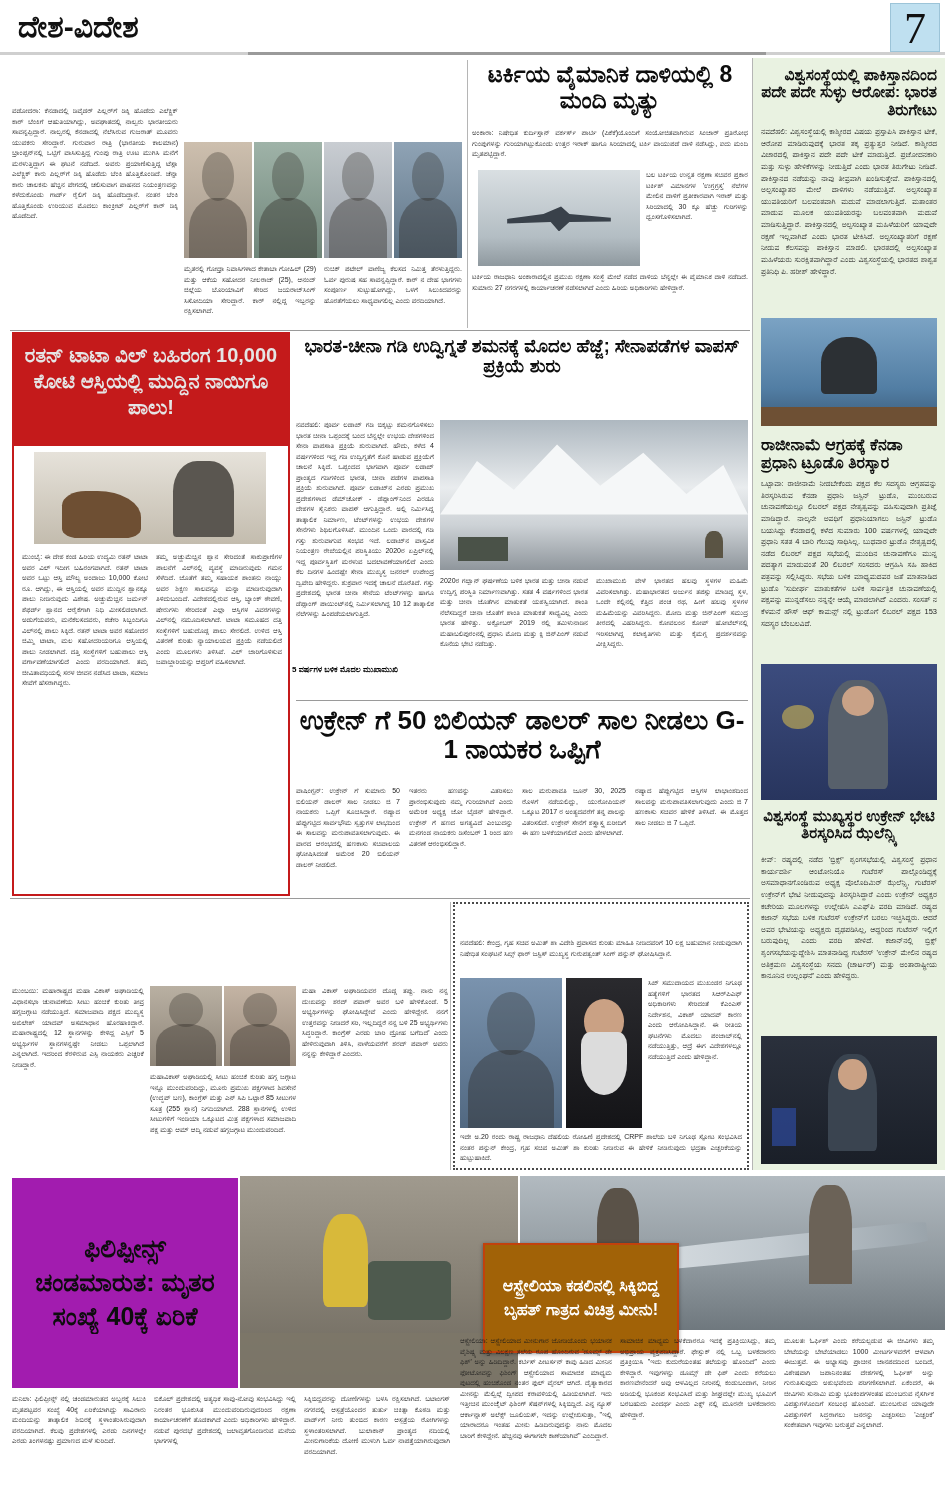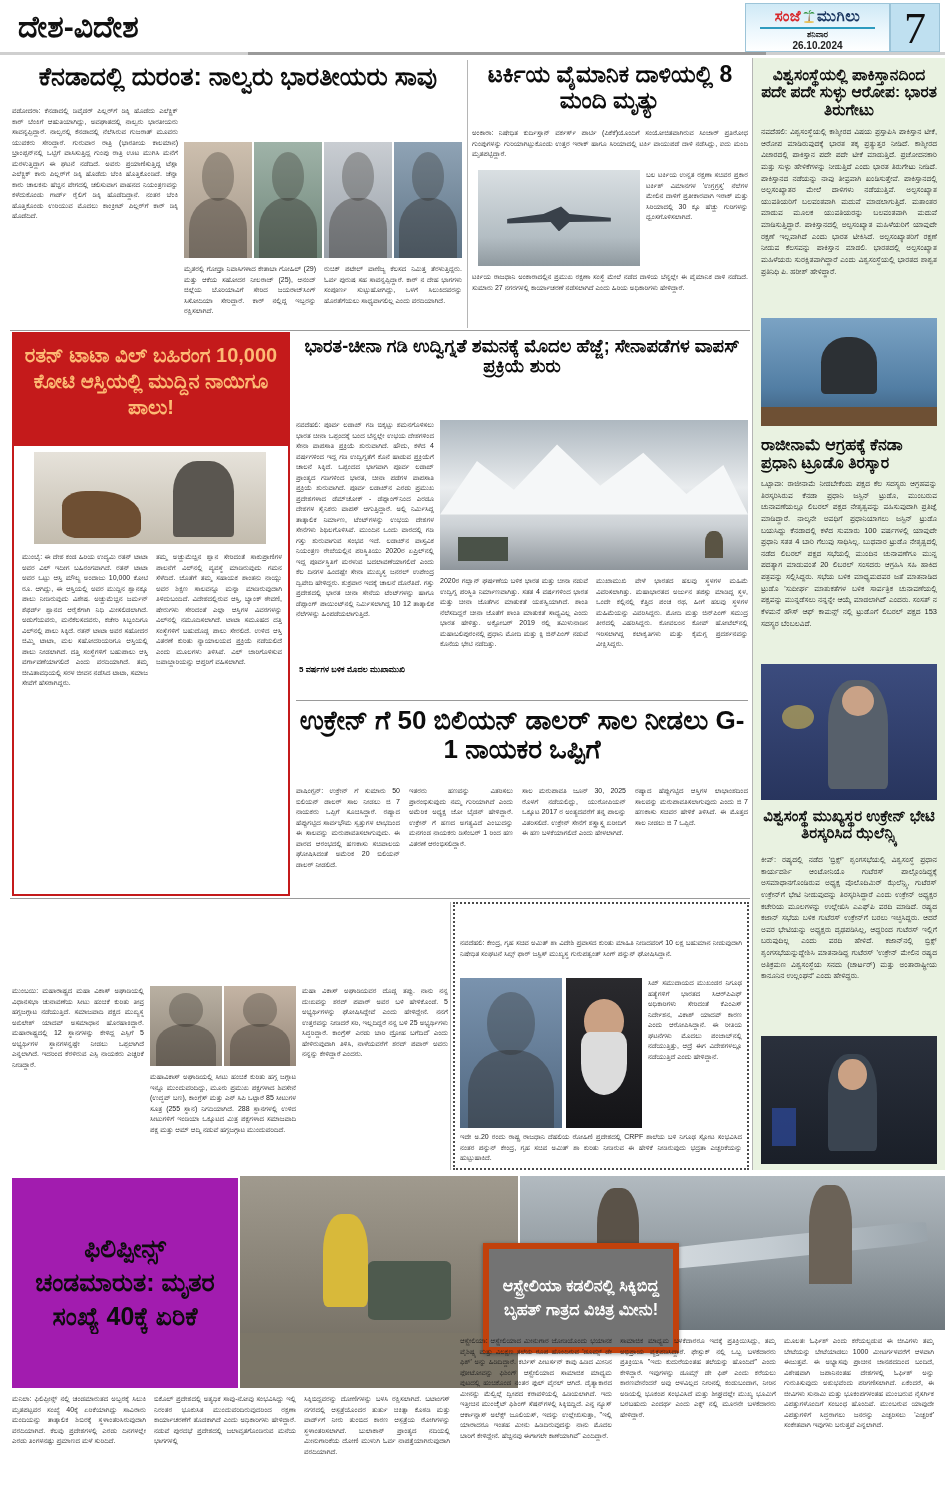--- a/index.html
+++ b/index.html
@@ -10,61 +10,46 @@
   .hl{font-weight:bold;color:#0d0d0d;text-align:center;line-height:1.12;overflow:hidden}
   .bt{font-size:7px;line-height:1.5;color:#1c1c1c;text-align:justify;overflow:hidden}
   .bt-g{font-size:7.5px;line-height:1.55;color:#1c1c1c;text-align:justify;overflow:hidden}
   .rule-h{position:absolute;background:#9a9a9a;height:1px}
   .rule-v{position:absolute;background:#b5b5b5;width:1px}
   .photo{position:absolute;overflow:hidden}
   .portrait::before{content:"";position:absolute;left:26%;top:9%;width:48%;height:42%;border-radius:50%;background:rgba(40,35,30,.30)}
   .portrait::after{content:"";position:absolute;left:8%;top:48%;width:84%;height:60%;border-radius:45% 45% 0 0;background:rgba(40,35,30,.38)}
   .green-col{position:absolute;background:#e9f2e1}
   .red-box{position:absolute;border:2px solid #c41a1b;background:#fff}
-  .red-head{background:#c41a1b;color:#fdba74;font-weight:bold;text-align:center;line-height:1.3;padding:8px 6px;overflow:hidden}
+  .red-head{background:#c41a1b;color:#e5e5e5;font-weight:bold;text-align:center;line-height:1.3;padding:8px 6px;overflow:hidden}
   .yellow-box{position:absolute;background:#a21caf;display:flex;align-items:center;justify-content:center;padding:10px}
-  .blue-box{position:absolute;background:#737373;border:6px solid #c2410c;color:#fff;display:flex;align-items:center;justify-content:center;padding:8px;box-shadow:0 1px 4px rgba(0,0,0,.4)}
+  .blue-box{position:absolute;background:#a16207;border:2px solid #c2410c;color:#fff;display:flex;align-items:center;justify-content:center;padding:8px;box-shadow:0 1px 4px rgba(0,0,0,.4)}
   .dotted-box{position:absolute;border:2px dotted #4a4a4a;background:#fff}
   .masthead{position:absolute;left:745px;top:3px;width:145px;height:49px;background:linear-gradient(180deg,#cfe9f6 0%,#eef8fd 60%,#ffffff 100%);border:1px solid #9cc4d8;text-align:center}
   .pagenum{position:absolute;left:890px;top:3px;width:50px;height:49px;background:#bfe0f0;border:1px solid #9cc4d8;font-family:"Liberation Serif",serif;font-size:44px;line-height:49px;text-align:center;color:#111}
   .m-line{font-size:15px;font-weight:bold;letter-spacing:.5px;margin-top:3px}
   .m-red{color:#d8262a}.m-blue{color:#17335e}
   .m-sep{height:2px;background:#2e9bbf;margin:1px 14px}
   .m-day{font-size:8px;font-weight:bold;color:#222;margin-top:1px}
   .m-date{font-size:10px;font-weight:bold;color:#222}
   .subhead{font-weight:bold;font-size:8px;margin-top:3px;color:#000;text-align:left}
   .palm{display:inline-block;vertical-align:middle;margin:0 2px}
 </style>
 </head>
 <body>
 
 <div class="page">
 
   <div class="abs" style="left:18px;top:10px;width:400px;font-size:30px;font-weight:bold;color:#111">ದೇಶ-ವಿದೇಶ</div>
 
-  <div class="masthead">
-    <div class="m-line">
-      <span class="m-red">ಸಂಜೆ</span><span class="palm"><svg width="12" height="14" viewBox="0 0 12 14">
-            <path d="M6 5 L5.4 13 L6.8 13 L6.4 5 Z" fill="#8a5a2a"></path>
-            <path d="M6 5 C3 2,1 3,0.5 5 C3 4,5 5,6 5 Z" fill="#2f8f3a"></path>
-            <path d="M6 5 C9 2,11 3,11.5 5 C9 4,7 5,6 5 Z" fill="#2f8f3a"></path>
-            <path d="M6 5 C5 1.5,7 0.5,8.5 1 C7 2,6.5 3.5,6 5 Z" fill="#3aa346"></path>
-            <ellipse cx="6" cy="13" rx="5" ry="1" fill="#e8c15a"></ellipse>
-          </svg></span><span class="m-blue">ಮುಗಿಲು</span>
-    </div>
-    <div class="m-sep"></div>
-    <div class="m-day">ಶನಿವಾರ</div>
-    <div class="m-date">26.10.2024</div>
-  </div>
   <div class="pagenum">7</div>
 
   <div class="abs" style="left:0;top:52px;width:945px;height:3px;background:#cfcfcf"></div>
   <div class="abs" style="left:248px;top:52px;width:518px;height:3px;background:#9a9a9a"></div>
 
-  <div class="hl abs" style="left:12px;top:62px;width:452px;height:40px;font-size:25px">ಕೆನಡಾದಲ್ಲಿ ದುರಂತ: ನಾಲ್ವರು ಭಾರತೀಯರು ಸಾವು</div>
   <div class="bt abs" style="left:12px;top:106px;width:166px;height:222px">ವಡೋದರಾ: ಕೆನಡಾದಲ್ಲಿ ಡಿವೈಡರ್ ಪಿಲ್ಲರ್‌ಗೆ ಡಿಕ್ಕಿ ಹೊಡೆದು ಎಲೆಕ್ಟ್ರಿಕ್ ಕಾರ್ ಬೆಂಕಿಗೆ ಆಹುತಿಯಾಗಿದ್ದು, ಅವಘಾತದಲ್ಲಿ ನಾಲ್ವರು ಭಾರತೀಯರು ಸಾವನ್ನಪ್ಪಿದ್ದಾರೆ. ನಾಲ್ವರಲ್ಲಿ ಕೆನಡಾದಲ್ಲಿ ನೆಲೆಸಿರುವ ಗುಜರಾತ್ ಮೂವರು ಯುವಕರು ಸೇರಿದ್ದಾರೆ. ಗುರುವಾರ ರಾತ್ರಿ (ಭಾರತೀಯ ಕಾಲಮಾನ) ಬ್ರಾಂಪ್ಟನ್‌ನಲ್ಲಿ ಒಟ್ಟಿಗೆ ವಾಸಿಸುತ್ತಿದ್ದ ಗುಂಪು ರಾತ್ರಿ ಊಟ ಮುಗಿಸಿ ಮನೆಗೆ ಮರಳುತ್ತಿದ್ದಾಗ ಈ ಘಟನೆ ನಡೆದಿದೆ. ಅವರು ಪ್ರಯಾಣಿಸುತ್ತಿದ್ದ ಟೆಸ್ಲಾ ಎಲೆಕ್ಟ್ರಿಕ್ ಕಾರು ಪಿಲ್ಲರ್‌ಗೆ ಡಿಕ್ಕಿ ಹೊಡೆದು ಬೆಂಕಿ ಹೊತ್ತಿಕೊಂಡಿದೆ. ಚೆನ್ನಾ ಕಾರು ಚಾಲಕನು ಹೆಚ್ಚಿನ ವೇಗದಲ್ಲಿ ಚಲಿಸುವಾಗ ವಾಹನದ ನಿಯಂತ್ರಣವನ್ನು ಕಳೆದುಕೊಂಡು ಗಾರ್ಡ್ ರೈಲಿಗೆ ಡಿಕ್ಕಿ ಹೊಡೆದಿದ್ದಾನೆ. ನಂತರ ಬೆಂಕಿ ಹೊತ್ತಿಕೊಂಡು ಉರಿಯುವ ಮೊದಲು ಕಾಂಕ್ರೀಟ್ ಪಿಲ್ಲರ್‌ಗೆ ಕಾರ್ ಡಿಕ್ಕಿ ಹೊಡೆದಿದೆ.</div>
 
   <div class="photo" style="left:184px;top:142px;width:278px;height:116px;display:flex;gap:2px">
     <div class="portrait" style="position:relative;flex:1;background:linear-gradient(180deg,#cdbfae,#a2978a)"></div>
     <div class="portrait" style="position:relative;flex:1;background:linear-gradient(180deg,#9fb3a8,#6f8579)"></div>
     <div class="portrait" style="position:relative;flex:1;background:linear-gradient(180deg,#c9cdd2,#98a0a8)"></div>
     <div class="portrait" style="position:relative;flex:1;background:linear-gradient(180deg,#8fa3b5,#5f7486)"></div>
   </div>
 
   <div class="bt abs" style="left:184px;top:264px;width:132px;height:64px">ಮೃತರಲ್ಲಿ ಗೋಧ್ರಾ ನಿವಾಸಿಗಳಾದ ಕೇತಾಬಾ ಗೋಹಿಲ್ (29) ಮತ್ತು ಆಕೆಯ ಸಹೋದರ ನೀಲರಾಜ್ (25), ಆನಂದ್ ಜಿಲ್ಲೆಯ ಬೊರಿಯಾವಿಗೆ ಸೇರಿದ ಜಯರಾಜ್‌ಸಿಂಗ್ ಸಿಸೋದಿಯಾ ಸೇರಿದ್ದಾರೆ. ಕಾರ್ ನಲ್ಲಿದ್ದ ಇಬ್ಬರನ್ನು ರಕ್ಷಿಸಲಾಗಿದೆ.</div>
@@ -79,21 +64,21 @@
     <div style="position:absolute;left:18%;top:38%;width:64%;height:26%;background:#39414a;clip-path:polygon(0 50%,35% 30%,52% 0,60% 30%,100% 45%,100% 60%,60% 62%,50% 100%,42% 62%,0 68%)"></div>
   </div>
   <div class="bt abs" style="left:646px;top:170px;width:102px;height:96px">ಬಲ ಟರ್ಕಿಯ ಉನ್ನತ ರಕ್ಷಣಾ ಸಚಿವರ ಪ್ರಕಾರ ಟರ್ಕಿಶ್ ವಿಮಾನಗಳ 'ಉಗ್ರಗ್ರಸ್ತ' ನೆಲೆಗಳ ಮೇಲಿನ ದಾಳಿಗೆ ಪ್ರತೀಕಾರವಾಗಿ ಇರಾಕ್ ಮತ್ತು ಸಿರಿಯಾದಲ್ಲಿ 30 ಕ್ಕೂ ಹೆಚ್ಚು ಗುರಿಗಳನ್ನು ಧ್ವಂಸಗೊಳಿಸಲಾಗಿದೆ.</div>
   <div class="bt abs" style="left:472px;top:272px;width:276px;height:56px">ಟರ್ಕಿಯ ರಾಜಧಾನಿ ಅಂಕಾರಾದಲ್ಲಿನ ಪ್ರಮುಖ ರಕ್ಷಣಾ ಸಂಸ್ಥೆ ಮೇಲೆ ನಡೆದ ದಾಳಿಯ ಬೆನ್ನಲ್ಲೇ ಈ ವೈಮಾನಿಕ ದಾಳಿ ನಡೆದಿದೆ. ಸುಮಾರು 27 ನಗರಗಳಲ್ಲಿ ಕಾರ್ಯಾಚರಣೆ ನಡೆಸಲಾಗಿದೆ ಎಂದು ಹಿರಿಯ ಅಧಿಕಾರಿಗಳು ಹೇಳಿದ್ದಾರೆ.</div>
 
   <div class="rule-h" style="left:10px;top:330px;width:740px"></div>
 
   <div class="green-col" style="left:753px;top:58px;width:192px;height:1112px"></div>
   <div class="rule-v" style="left:752px;top:58px;height:1112px"></div>
 
-  <div class="hl abs" style="left:761px;top:66px;width:176px;height:56px;font-size:15.5px;text-align:center">ವಿಶ್ವಸಂಸ್ಥೆಯಲ್ಲಿ ಪಾಕಿಸ್ತಾನದಿಂದ ಪದೇ ಪದೇ ಸುಳ್ಳು ಆರೋಪ: ಭಾರತ ತಿರುಗೇಟು</div>
+  <div class="hl abs" style="left:761px;top:66px;width:176px;height:56px;font-size:15.5px;text-align:right">ವಿಶ್ವಸಂಸ್ಥೆಯಲ್ಲಿ ಪಾಕಿಸ್ತಾನದಿಂದ ಪದೇ ಪದೇ ಸುಳ್ಳು ಆರೋಪ: ಭಾರತ ತಿರುಗೇಟು</div>
   <div class="bt-g abs" style="left:761px;top:126px;width:176px;height:188px">ನವದೆಹಲಿ: ವಿಶ್ವಸಂಸ್ಥೆಯಲ್ಲಿ ಕಾಶ್ಮೀರದ ವಿಷಯ ಪ್ರಸ್ತಾಪಿಸಿ ಪಾಕಿಸ್ತಾನ ಟೀಕೆ, ಆರೋಪ ಮಾಡಿರುವುದಕ್ಕೆ ಭಾರತ ತಕ್ಕ ಪ್ರತ್ಯುತ್ತರ ನೀಡಿದೆ. ಕಾಶ್ಮೀರದ ವಿಚಾರದಲ್ಲಿ ಪಾಕಿಸ್ತಾನ ಪದೇ ಪದೇ ಟೀಕೆ ಮಾಡುತ್ತಿದೆ. ಪ್ರಚೋದನಕಾರಿ ಮತ್ತು ಸುಳ್ಳು ಹೇಳಿಕೆಗಳನ್ನು ನೀಡುತ್ತಿದೆ ಎಂದು ಭಾರತ ತಿರುಗೇಟು ನೀಡಿದೆ. ಪಾಕಿಸ್ತಾನದ ನಡೆಯನ್ನು ನಾವು ತೀವ್ರವಾಗಿ ಖಂಡಿಸುತ್ತೇವೆ. ಪಾಕಿಸ್ತಾನದಲ್ಲಿ ಅಲ್ಪಸಂಖ್ಯಾತರ ಮೇಲೆ ದಾಳಿಗಳು ನಡೆಯುತ್ತಿವೆ. ಅಲ್ಪಸಂಖ್ಯಾತ ಯುವತಿಯರಿಗೆ ಬಲವಂತವಾಗಿ ಮದುವೆ ಮಾಡಲಾಗುತ್ತಿದೆ. ಮತಾಂತರ ಮಾಡುವ ಮೂಲಕ ಯುವತಿಯರನ್ನು ಬಲವಂತವಾಗಿ ಮದುವೆ ಮಾಡಿಸುತ್ತಿದ್ದಾರೆ. ಪಾಕಿಸ್ತಾನದಲ್ಲಿ ಅಲ್ಪಸಂಖ್ಯಾತ ಮಹಿಳೆಯರಿಗೆ ಯಾವುದೇ ರಕ್ಷಣೆ ಇಲ್ಲವಾಗಿದೆ ಎಂದು ಭಾರತ ಟೀಕಿಸಿದೆ. ಅಲ್ಪಸಂಖ್ಯಾತರಿಗೆ ರಕ್ಷಣೆ ನೀಡುವ ಕೆಲಸವನ್ನು ಪಾಕಿಸ್ತಾನ ಮಾಡಲಿ. ಭಾರತದಲ್ಲಿ ಅಲ್ಪಸಂಖ್ಯಾತ ಮಹಿಳೆಯರು ಸುರಕ್ಷಿತವಾಗಿದ್ದಾರೆ ಎಂದು ವಿಶ್ವಸಂಸ್ಥೆಯಲ್ಲಿ ಭಾರತದ ಶಾಶ್ವತ ಪ್ರತಿನಿಧಿ ಪಿ. ಹರೀಶ್ ಹೇಳಿದ್ದಾರೆ.</div>
   <div class="photo" style="left:761px;top:318px;width:176px;height:108px;background:linear-gradient(180deg,#7ba3c4 0%,#527ea4 65%,#3a5a78 100%)">
     <div style="position:absolute;left:34%;top:18%;width:32%;height:52%;background:#2c3034;border-radius:45% 45% 8% 8%"></div>
     <div style="position:absolute;left:0;bottom:0;width:100%;height:18%;background:#6e5034"></div>
   </div>
 
   <div class="hl abs" style="left:761px;top:436px;width:176px;height:38px;font-size:16px;text-align:left">ರಾಜೀನಾಮೆ ಆಗ್ರಹಕ್ಕೆ ಕೆನಡಾ ಪ್ರಧಾನಿ ಟ್ರೂಡೊ ತಿರಸ್ಕಾರ</div>
   <div class="bt-g abs" style="left:761px;top:478px;width:176px;height:182px">ಒಟ್ಟಾವಾ: ರಾಜೀನಾಮೆ ನೀಡಬೇಕೆಂದು ಪಕ್ಷದ ಕೆಲ ಸದಸ್ಯರು ಆಗ್ರಹವನ್ನು ತಿರಸ್ಕರಿಸಿರುವ ಕೆನಡಾ ಪ್ರಧಾನಿ ಜಸ್ಟಿನ್ ಟ್ರುಡೊ, ಮುಂಬರುವ ಚುನಾವಣೆಯಲ್ಲೂ ಲಿಬರಲ್ ಪಕ್ಷದ ನೇತೃತ್ವವನ್ನು ವಹಿಸುವುದಾಗಿ ಪ್ರತಿಜ್ಞೆ ಮಾಡಿದ್ದಾರೆ. ನಾಲ್ಕನೇ ಅವಧಿಗೆ ಪ್ರಧಾನಿಯಾಗಲು ಜಸ್ಟಿನ್ ಟ್ರುಡೊ ಬಯಸಿದ್ದು ಕೆನಡಾದಲ್ಲಿ ಕಳೆದ ಸುಮಾರು 100 ವರ್ಷಗಳಲ್ಲಿ ಯಾವುದೇ ಪ್ರಧಾನಿ ಸತತ 4 ಬಾರಿ ಗೆಲುವು ಸಾಧಿಸಿಲ್ಲ. ಬುಧವಾರ ಟ್ರುಡೊ ನೇತೃತ್ವದಲ್ಲಿ ನಡೆದ ಲಿಬರಲ್ ಪಕ್ಷದ ಸಭೆಯಲ್ಲಿ ಮುಂದಿನ ಚುನಾವಣೆಗೂ ಮುನ್ನ ಪದತ್ಯಾಗ ಮಾಡುವಂತೆ 20 ಲಿಬರಲ್ ಸಂಸದರು ಆಗ್ರಹಿಸಿ ಸಹಿ ಹಾಕಿದ ಪತ್ರವನ್ನು ಸಲ್ಲಿಸಿದ್ದರು. ಸಭೆಯ ಬಳಿಕ ಮಾಧ್ಯಮದವರ ಜತೆ ಮಾತನಾಡಿದ ಟ್ರುಡೊ 'ಸುದೀರ್ಘ ಮಾತುಕತೆಗಳ ಬಳಿಕ ಸಾರ್ವತ್ರಿಕ ಚುನಾವಣೆಯಲ್ಲಿ ಪಕ್ಷವನ್ನು ಮುನ್ನಡೆಸಲು ನನ್ನನ್ನೇ ಆಯ್ಕೆ ಮಾಡಲಾಗಿದೆ' ಎಂದರು. ಸಂಸತ್ ನ ಕೆಳಮನೆ ಹೌಸ್ ಆಫ್ ಕಾಮನ್ಸ್ ನಲ್ಲಿ ಟ್ರುಡೊಗೆ ಲಿಬರಲ್ ಪಕ್ಷದ 153 ಸದಸ್ಯರ ಬೆಂಬಲವಿದೆ.</div>
   <div class="photo" style="left:761px;top:664px;width:176px;height:136px;background:linear-gradient(180deg,#3c4c7e 0%,#28355e 100%)">
     <div style="position:absolute;left:12%;top:30%;width:18%;height:18%;background:#f2cf4a;border-radius:50%;opacity:.5"></div>
@@ -113,21 +98,21 @@
   <div class="red-head abs" style="left:14px;top:334px;width:274px;height:112px;font-size:20px">ರತನ್ ಟಾಟಾ ವಿಲ್ ಬಹಿರಂಗ 10,000 ಕೋಟಿ ಆಸ್ತಿಯಲ್ಲಿ ಮುದ್ದಿನ ನಾಯಿಗೂ ಪಾಲು!</div>
   <div class="photo" style="left:34px;top:452px;width:232px;height:92px;background:linear-gradient(180deg,#e6e2da 0%,#c3bcae 100%)">
     <div style="position:absolute;right:14%;top:10%;width:26%;height:82%;background:#5a5650;border-radius:40% 40% 6% 6%"></div>
     <div style="position:absolute;left:12%;bottom:6%;width:34%;height:52%;background:#6e4f33;border-radius:30% 55% 20% 20%"></div>
   </div>
   <div class="bt abs" style="left:22px;top:552px;width:126px;height:334px">ಮುಂಬೈ: ಈ ದೇಶ ಕಂಡ ಹಿರಿಯ ಉದ್ಯಮಿ ರತನ್ ಟಾಟಾ ಅವರ ವಿಲ್ ಇದೀಗ ಬಹಿರಂಗವಾಗಿದೆ. ರತನ್ ಟಾಟಾ ಅವರ ಒಟ್ಟು ಆಸ್ತಿ ಮೌಲ್ಯ ಅಂದಾಜು 10,000 ಕೋಟಿ ರೂ. ಆಗಿದ್ದು, ಈ ಆಸ್ತಿಯಲ್ಲಿ ಅವರ ಮುದ್ದಿನ ಶ್ವಾನಕ್ಕೂ ಪಾಲು ನೀಡಿರುವುದು ವಿಶೇಷ. ಅಚ್ಚುಮೆಚ್ಚಿನ ಜರ್ಮನ್ ಶೆಫರ್ಡ್ ಶ್ವಾನದ ಆರೈಕೆಗಾಗಿ ನಿಧಿ ಮೀಸಲಿಡಲಾಗಿದೆ. ಅಡುಗೆಯವರು, ಮನೆಕೆಲಸದವರು, ಕಚೇರಿ ಸಿಬ್ಬಂದಿಗೂ ವಿಲ್‌ನಲ್ಲಿ ಪಾಲು ಸಿಕ್ಕಿದೆ. ರತನ್ ಟಾಟಾ ಅವರ ಸಹೋದರ ಜಿಮ್ಮಿ ಟಾಟಾ, ಮಲ ಸಹೋದರಿಯರಿಗೂ ಆಸ್ತಿಯಲ್ಲಿ ಪಾಲು ನೀಡಲಾಗಿದೆ. ದತ್ತಿ ಸಂಸ್ಥೆಗಳಿಗೆ ಬಹುಪಾಲು ಆಸ್ತಿ ವರ್ಗಾವಣೆಯಾಗಲಿದೆ ಎಂದು ವರದಿಯಾಗಿದೆ. ತಮ್ಮ ಜೀವಿತಾವಧಿಯಲ್ಲಿ ಸರಳ ಜೀವನ ನಡೆಸಿದ ಟಾಟಾ, ಸಮಾಜ ಸೇವೆಗೆ ಹೆಸರಾಗಿದ್ದರು.</div>
   <div class="bt abs" style="left:156px;top:552px;width:126px;height:334px">ತಮ್ಮ ಅಚ್ಚುಮೆಚ್ಚಿನ ಶ್ವಾನ ಸೇರಿದಂತೆ ಸಾಕುಪ್ರಾಣಿಗಳ ಪಾಲನೆಗೆ ವಿಲ್‌ನಲ್ಲಿ ವ್ಯವಸ್ಥೆ ಮಾಡಿರುವುದು ಗಮನ ಸೆಳೆದಿದೆ. ಜೊತೆಗೆ ತಮ್ಮ ಸಹಾಯಕ ಶಾಂತನು ನಾಯ್ಡು ಅವರ ಶಿಕ್ಷಣ ಸಾಲವನ್ನೂ ಮನ್ನಾ ಮಾಡಿರುವುದಾಗಿ ತಿಳಿದುಬಂದಿದೆ. ವಿದೇಶದಲ್ಲಿರುವ ಆಸ್ತಿ, ಬ್ಯಾಂಕ್ ಠೇವಣಿ, ಷೇರುಗಳು ಸೇರಿದಂತೆ ಎಲ್ಲಾ ಆಸ್ತಿಗಳ ವಿವರಗಳನ್ನು ವಿಲ್‌ನಲ್ಲಿ ನಮೂದಿಸಲಾಗಿದೆ. ಟಾಟಾ ಸಮೂಹದ ದತ್ತಿ ಸಂಸ್ಥೆಗಳಿಗೆ ಬಹುದೊಡ್ಡ ಪಾಲು ಸೇರಲಿದೆ. ಉಳಿದ ಆಸ್ತಿ ವಿತರಣೆ ಕುರಿತು ನ್ಯಾಯಾಲಯದ ಪ್ರಕ್ರಿಯೆ ನಡೆಯಲಿದೆ ಎಂದು ಮೂಲಗಳು ತಿಳಿಸಿವೆ. ವಿಲ್ ಜಾರಿಗೊಳಿಸುವ ಜವಾಬ್ದಾರಿಯನ್ನು ಆಪ್ತರಿಗೆ ವಹಿಸಲಾಗಿದೆ.</div>
 
   <div class="hl abs" style="left:296px;top:336px;width:452px;height:78px;font-size:18px">ಭಾರತ-ಚೀನಾ ಗಡಿ ಉದ್ವಿಗ್ನತೆ ಶಮನಕ್ಕೆ ಮೊದಲ ಹೆಜ್ಜೆ; ಸೇನಾಪಡೆಗಳ ವಾಪಸ್ ಪ್ರಕ್ರಿಯೆ ಶುರು</div>
   <div class="bt abs" style="left:296px;top:420px;width:138px;height:240px">ನವದೆಹಲಿ: ಪೂರ್ವ ಲಡಾಖ್ ಗಡಿ ಬಿಕ್ಕಟ್ಟು ಶಮನಗೊಳಿಸಲು ಭಾರತ ಚೀನಾ ಒಪ್ಪಂದಕ್ಕೆ ಬಂದ ಬೆನ್ನಲ್ಲೇ ಉಭಯ ದೇಶಗಳಿಂದ ಸೇನಾ ವಾಪಸಾತಿ ಪ್ರಕ್ರಿಯೆ ಶುರುವಾಗಿದೆ. ಹೌದು, ಕಳೆದ 4 ವರ್ಷಗಳಿಂದ ಇದ್ದ ಗಡಿ ಉದ್ವಿಗ್ನತೆಗೆ ಕೊನೆ ಹಾಡುವ ಪ್ರಕ್ರಿಯೆಗೆ ಚಾಲನೆ ಸಿಕ್ಕಿದೆ. ಒಪ್ಪಂದದ ಭಾಗವಾಗಿ ಪೂರ್ವ ಲಡಾಖ್ ಪ್ರಾಂತ್ಯದ ಗಡಿಗಳಿಂದ ಭಾರತ, ಚೀನಾ ಪಡೆಗಳ ವಾಪಸಾತಿ ಪ್ರಕ್ರಿಯೆ ಶುರುವಾಗಿದೆ. ಪೂರ್ವ ಲಡಾಖ್‌ನ ಎರಡು ಪ್ರಮುಖ ಪ್ರದೇಶಗಳಾದ ಡೆಮ್‌ಚೋಕ್ - ಡೆಪ್ಸಾಂಗ್‌ನಿಂದ ಎರಡೂ ದೇಶಗಳ ಸೈನಿಕರು ವಾಪಸ್ ಆಗುತ್ತಿದ್ದಾರೆ. ಅಲ್ಲಿ ನಿರ್ಮಿಸಿದ್ದ ತಾತ್ಕಾಲಿಕ ನಿರ್ಮಾಣ, ಟೆಂಟ್‌ಗಳನ್ನು ಉಭಯ ದೇಶಗಳ ಸೇನೆಗಳು ಶಿಥಿಲಗೊಳಿಸಿವೆ. ಮುಂದಿನ ಒಂದು ವಾರದಲ್ಲಿ ಗಡಿ ಗಸ್ತು ಶುರುವಾಗುವ ಸಂಭವ ಇದೆ. ಲಡಾಖ್‌ನ ವಾಸ್ತವಿಕ ನಿಯಂತ್ರಣ ರೇಖೆಯಲ್ಲಿನ ಪರಿಸ್ಥಿತಿಯು 2020ರ ಏಪ್ರಿಲ್‌ನಲ್ಲಿ ಇದ್ದ ಪೂರ್ವಸ್ಥಿತಿಗೆ ಮರಳುವ ಬದಲಾವಣೆಯಾಗಲಿದೆ ಎಂದು ಕೆಲ ದಿನಗಳ ಹಿಂದಷ್ಟೇ ಸೇನಾ ಮುಖ್ಯಸ್ಥ ಜನರಲ್ ಉಪೇಂದ್ರ ದ್ವಿವೇದಿ ಹೇಳಿದ್ದರು. ಶುಕ್ರವಾರ ಇದಕ್ಕೆ ಚಾಲನೆ ದೊರೆತಿದೆ. ಗಸ್ತು ಪ್ರದೇಶದಲ್ಲಿ ಭಾರತ ಚೀನಾ ಸೇನೆಯ ಟೆಂಟ್‌ಗಳನ್ನು ಹಾಗೂ ಡೆಪ್ಸಾಂಗ್ ಪಾಯಿಂಟ್‌ನಲ್ಲಿ ನಿರ್ಮಿಸಲಾಗಿದ್ದ 10 12 ತಾತ್ಕಾಲಿಕ ನೆಲೆಗಳನ್ನು ಹಿಂಪಡೆಯಲಾಗುತ್ತಿದೆ.</div>
-  <div class="subhead abs" style="left:299px;top:662px;width:138px;height:24px">5 ವರ್ಷಗಳ ಬಳಿಕ ಮೊದಲ ಮುಖಾಮುಖಿ</div>
+  <div class="subhead abs" style="left:292px;top:662px;width:138px;height:24px">5 ವರ್ಷಗಳ ಬಳಿಕ ಮೊದಲ ಮುಖಾಮುಖಿ</div>
   <div class="photo" style="left:440px;top:420px;width:308px;height:150px;background:linear-gradient(180deg,#aeb8c0 0%,#e9ecee 45%,#cdd2d6 70%,#8f969c 100%)">
     <div style="position:absolute;left:0;top:8%;width:100%;height:55%;background:#f5f7f8;clip-path:polygon(0 100%,12% 35%,24% 70%,38% 15%,52% 65%,66% 25%,80% 75%,92% 40%,100% 100%)"></div>
     <div style="position:absolute;left:6%;bottom:6%;width:16%;height:16%;background:#4a5248"></div>
     <div style="position:absolute;right:8%;bottom:8%;width:6%;height:18%;background:#5a5444;border-radius:40% 40% 0 0"></div>
   </div>
   <div class="bt abs" style="left:440px;top:576px;width:148px;height:120px">2020ರ ಗಲ್ವಾನ್ ಘರ್ಷಣೆಯ ಬಳಿಕ ಭಾರತ ಮತ್ತು ಚೀನಾ ನಡುವೆ ಉದ್ವಿಗ್ನ ಪರಿಸ್ಥಿತಿ ನಿರ್ಮಾಣವಾಗಿತ್ತು. ಸತತ 4 ವರ್ಷಗಳಿಂದ ಭಾರತ ಮತ್ತು ಚೀನಾ ಜೊತೆಗಿನ ಮಾತುಕತೆ ಯಶಸ್ವಿಯಾಗಿದೆ. ಶಾಂತಿ ನೆಲೆಸದಿದ್ದರೆ ಚೀನಾ ಜೊತೆಗೆ ಶಾಂತಿ ಮಾತುಕತೆ ಸಾಧ್ಯವಿಲ್ಲ ಎಂದು ಭಾರತ ಹೇಳಿತ್ತು. ಅಕ್ಟೋಬರ್ 2019 ರಲ್ಲಿ ತಮಿಳುನಾಡಿನ ಮಹಾಬಲಿಪುರಂನಲ್ಲಿ ಪ್ರಧಾನಿ ಮೋದಿ ಮತ್ತು ಕ್ಸಿ ಜಿನ್‌ಪಿಂಗ್ ನಡುವೆ ಕೊನೆಯ ಭೇಟಿ ನಡೆದಿತ್ತು.</div>
   <div class="bt abs" style="left:596px;top:576px;width:152px;height:120px">ಮುಖಾಮುಖಿ ವೇಳೆ ಭಾರತದ ಹಲವು ಸ್ಥಳಗಳ ಮಹಿಮೆ ವಿವರಿಸಲಾಗಿತ್ತು. ಮಹಾಭಾರತದ ಅರ್ಜುನ ತಪಸ್ಸು ಮಾಡಿದ್ದ ಸ್ಥಳ, ಒಂದೇ ಕಲ್ಲಿನಲ್ಲಿ ಕೆತ್ತಿದ ಪಂಚ ರಥ, ಹೀಗೆ ಹಲವು ಸ್ಥಳಗಳ ಮಹಿಮೆಯನ್ನು ವಿವರಿಸಿದ್ದರು. ಮೋದಿ ಮತ್ತು ಜಿನ್‌ಪಿಂಗ್ ಸಮುದ್ರ ತೀರದಲ್ಲಿ ವಿಹರಿಸಿದ್ದರು. ಕೋವಲಂನ ಕೋವ್ ಹೋಟೆಲ್‌ನಲ್ಲಿ ಇರಿಸಲಾಗಿದ್ದ ಕಲಾಕೃತಿಗಳು ಮತ್ತು ಕೈಮಗ್ಗ ಪ್ರದರ್ಶನವನ್ನು ವೀಕ್ಷಿಸಿದ್ದರು.</div>
 
   <div class="rule-h" style="left:296px;top:700px;width:452px"></div>
 

